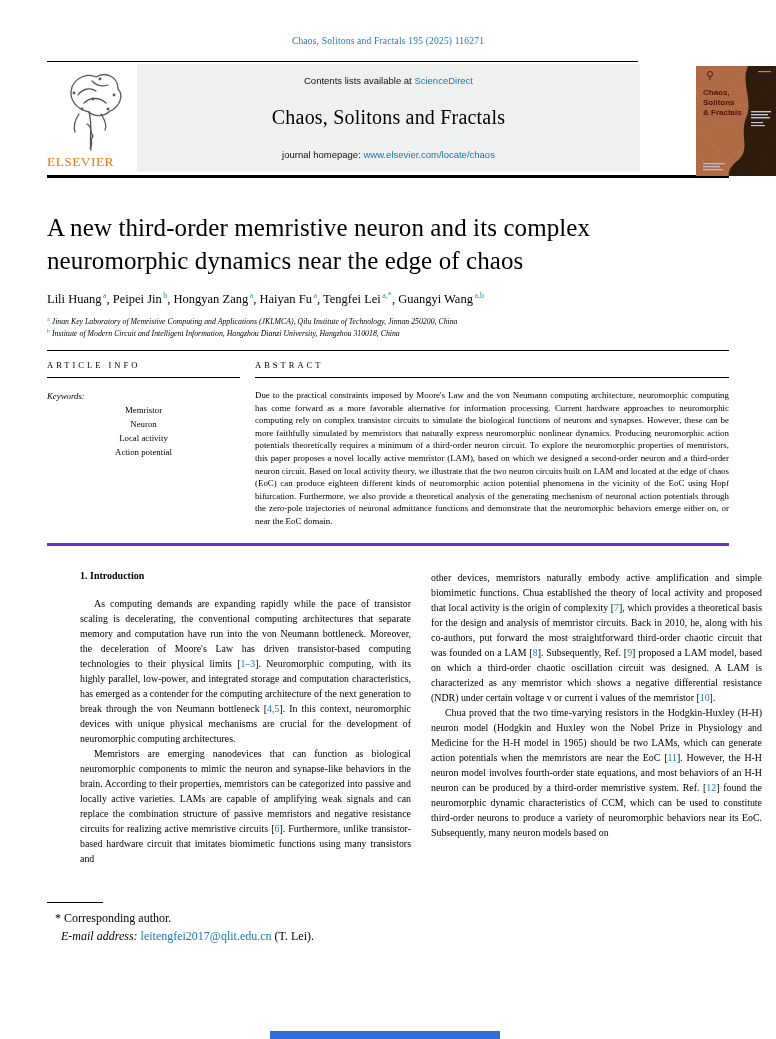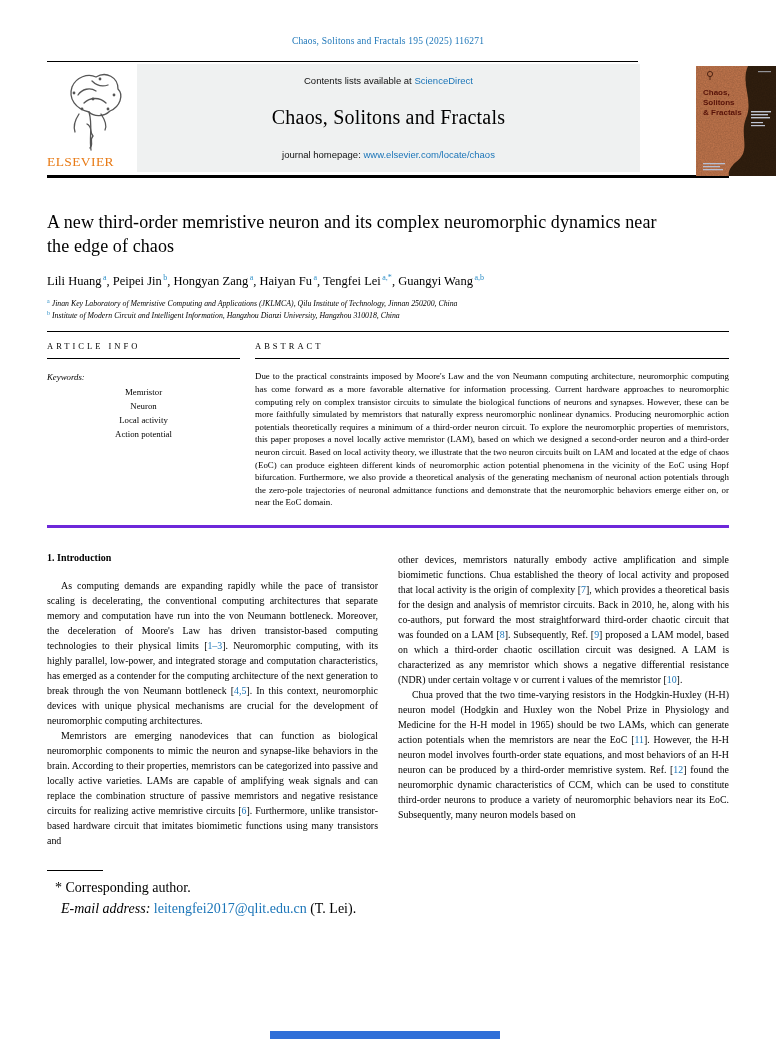--- a/index.html
+++ b/index.html
@@ -34,21 +34,21 @@
     width:503px;margin-left:2px;background:var(--banner-gray);
     display:flex;flex-direction:column;justify-content:space-between;
     text-align:center;padding:11px 0 12px;
   }
   .banner-small{font-family:"Liberation Sans", sans-serif;font-size:9.5px;color:#111;}
   .banner-title{font-size:20px;color:#000;letter-spacing:.2px;}
   .link{color:var(--link-blue);text-decoration:none;cursor:pointer;}
   .cover{width:81px;height:110px;margin-left:8px;margin-top:2px;flex:none;padding-left:48px;}
   .thick-rule{margin-top:3px;border-top:3px solid #000;width:682px;}
   .title{
-    font-weight:normal;font-size:18px;line-height:1.32;margin:33px 0 0;
+    font-weight:normal;font-size:25px;line-height:1.32;margin:33px 0 0;
     max-width:625px;letter-spacing:.1px;
   }
   .authors{margin-top:15px;font-size:12.5px;}
   .authors .sup{
     color:var(--superscript-blue);font-size:8px;position:relative;top:-5px;margin-left:1.5px;
   }
   .affils{margin-top:9px;font-size:7.8px;font-style:italic;line-height:1.6;}
   .affils .sup{
     color:var(--superscript-blue);font-size:6px;position:relative;top:-3px;margin-right:2px;
     font-style:normal;
@@ -59,29 +59,29 @@
   }
   .info-col{width:193px;flex:none;}
   .abs-col{flex:1;}
   .col-heading{
     font-size:8.5px;letter-spacing:3px;padding-bottom:7px;border-bottom:1px solid #000;
     margin-bottom:11px;
   }
   .keywords-label{font-style:italic;font-size:8.8px;line-height:1.6;}
   .keyword{font-size:8.8px;line-height:1.6;text-align:center;}
   .abstract{font-size:8.9px;line-height:12.6px;text-align:justify;margin:0;}
-  .body-cols{display:flex;gap:20px;margin-top:24px;}
+  .body-cols{display:flex;gap:20px;margin-top:24px;margin-left:33px;}
   .col{width:331px;flex:none;}
   .section-heading{font-size:10px;font-weight:bold;margin:0 0 15px;}
   .body-p{
     font-size:9.9px;line-height:15px;text-align:justify;margin:0;text-indent:14px;
   }
   .body-p.no-indent{text-indent:0;}
   .cite{color:var(--link-blue);}
-  .footnote-block{margin-top:22px;font-size:14px;}
+  .footnote-block{margin-top:36px;font-size:12px;}
   .fn-rule{width:56px;border-top:1px solid #000;margin-bottom:6px;}
   .fn-line{line-height:1.5;padding-left:8px;}
   .fn-email{padding-left:14px;}
   .fn-em{font-style:italic;}
   .footer-block{margin-top:9px;font-size:8.6px;line-height:1.55;}
   .doi{display:block;}
   .viewer-bar{
     position:absolute;left:270px;bottom:0;width:230px;height:8px;
     background:var(--viewer-bar-blue);
   }

